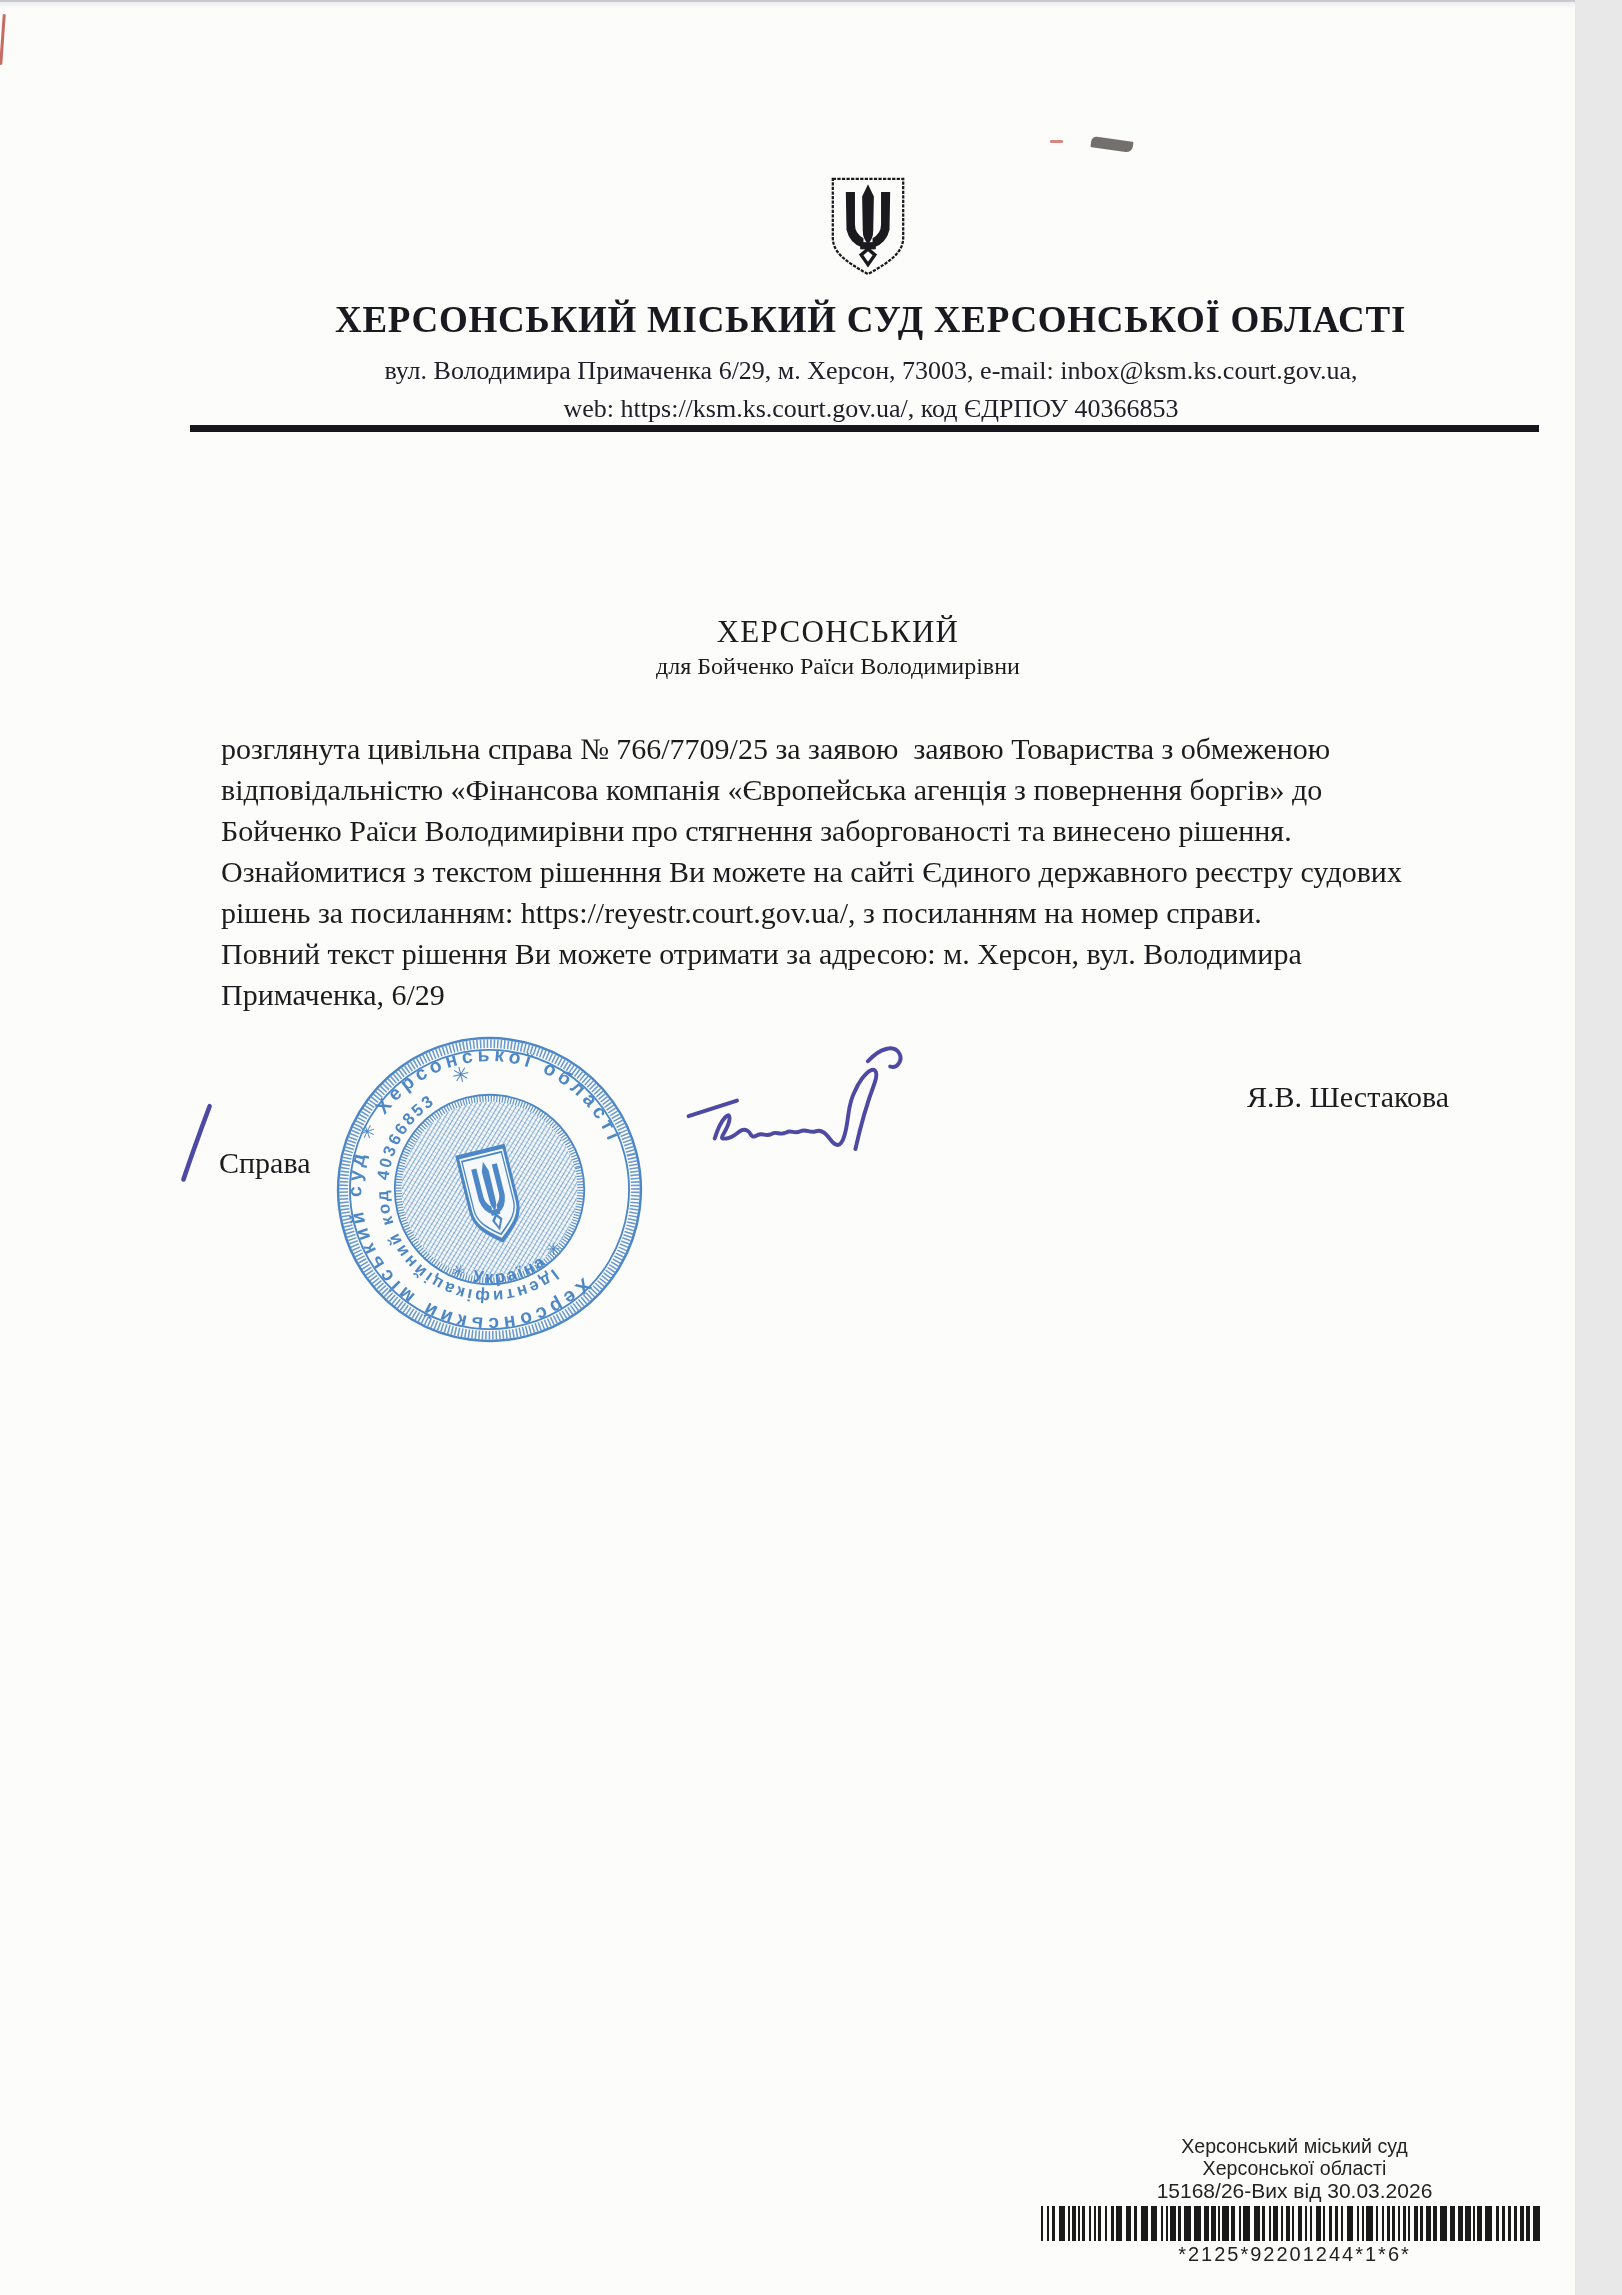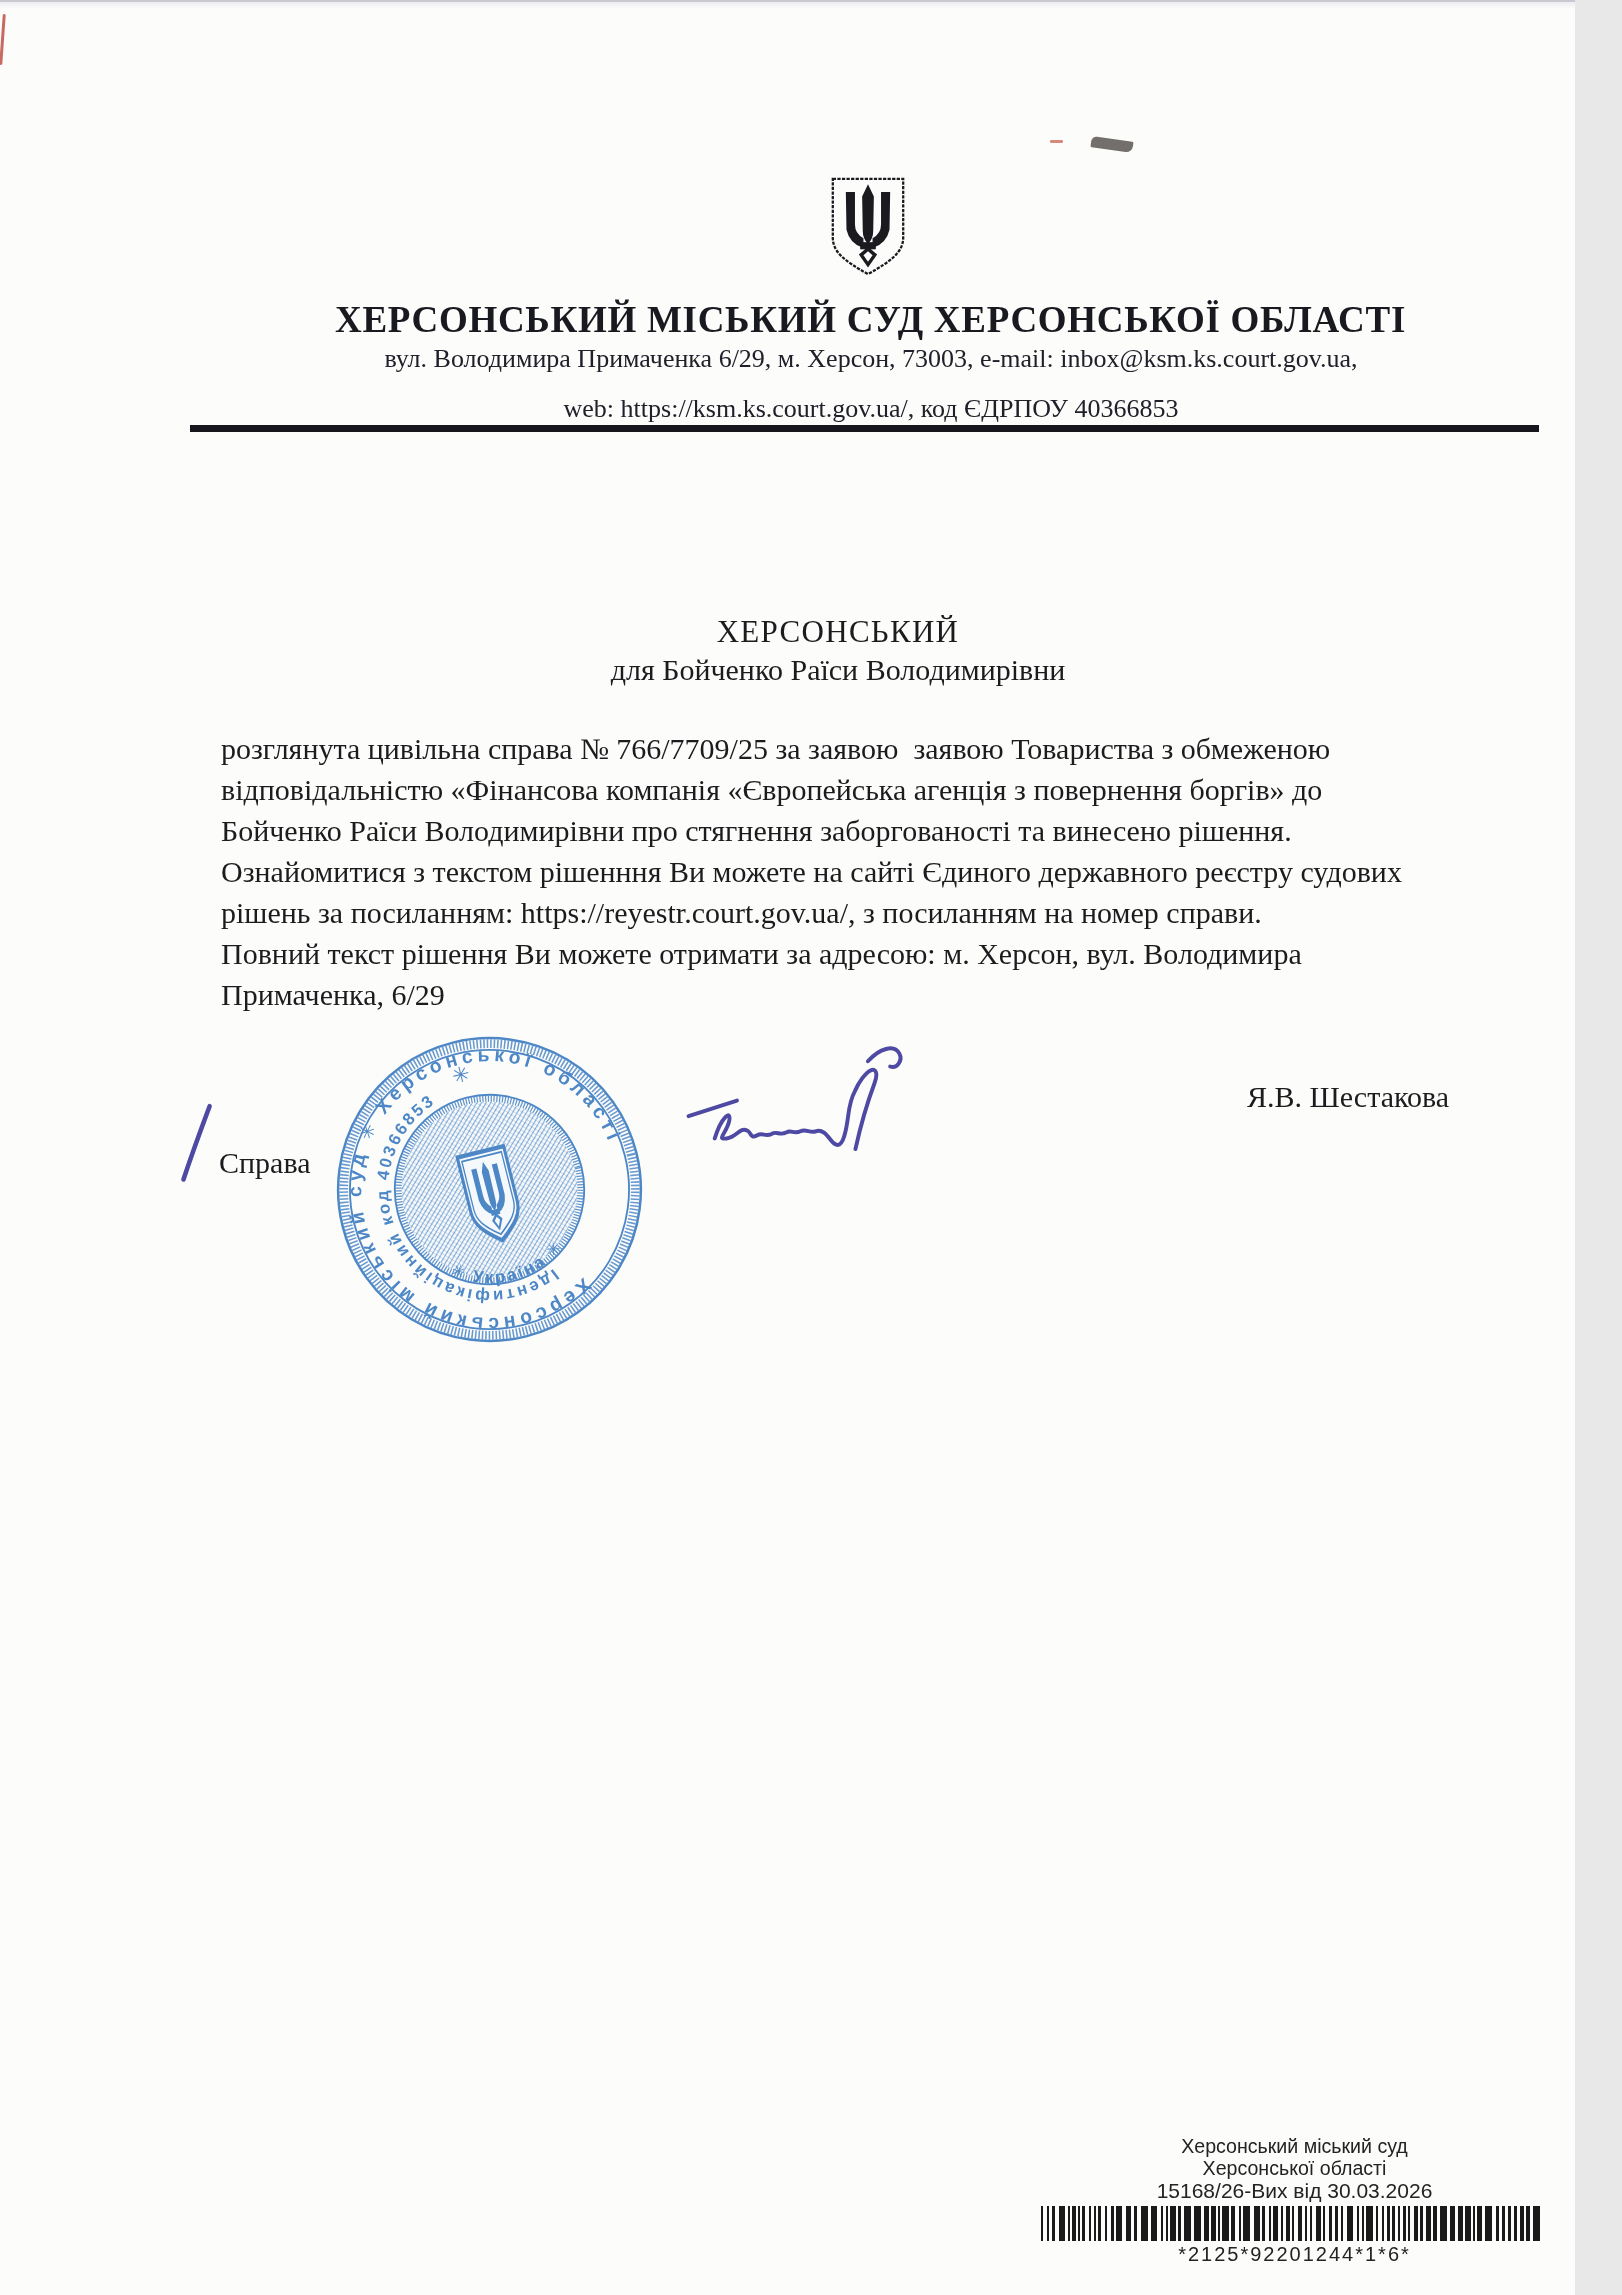--- a/index.html
+++ b/index.html
@@ -24,31 +24,31 @@
 
   .emblem{position:absolute;left:826px;top:175px;width:84px;height:103px;}
 
   .court-name{
     position:absolute;left:118px;top:298px;width:1505px;
     text-align:center;font-weight:bold;font-size:37px;letter-spacing:0.7px;
     color:#191920;
   }
   .addr{position:absolute;left:151px;width:1440px;text-align:center;
     font-size:26px;color:#20202a;}
-  .addr1{top:344px;}
+  .addr1{top:356px;}
   .addr2{top:394px;}
   .rule{position:absolute;left:190px;top:425px;width:1349px;height:7.2px;background:#16161c;}
 
   .meta{position:absolute;left:221px;top:461px;font-size:30px;line-height:39px;}
   .meta div{white-space:pre;}
 
   .title{position:absolute;left:118px;top:614px;width:1440px;text-align:center;
     font-size:31px;letter-spacing:1.3px;}
   .addressee{position:absolute;left:118px;top:653px;width:1440px;text-align:center;
-    font-size:30px;}
+    font-size:24px;}
 
   .bodytext{position:absolute;left:221px;top:728px;width:1243px;
     font-size:30px;line-height:41px;}
   .bodytext div{white-space:pre;}
 
   .judge-label{position:absolute;left:219px;top:1146px;font-size:30px;}
   .judge-name{position:absolute;left:1247px;top:1080px;font-size:30px;}
 
   .ink{position:absolute;}
   .ink path{stroke:#4e4aa3;fill:none;stroke-linecap:round;}

